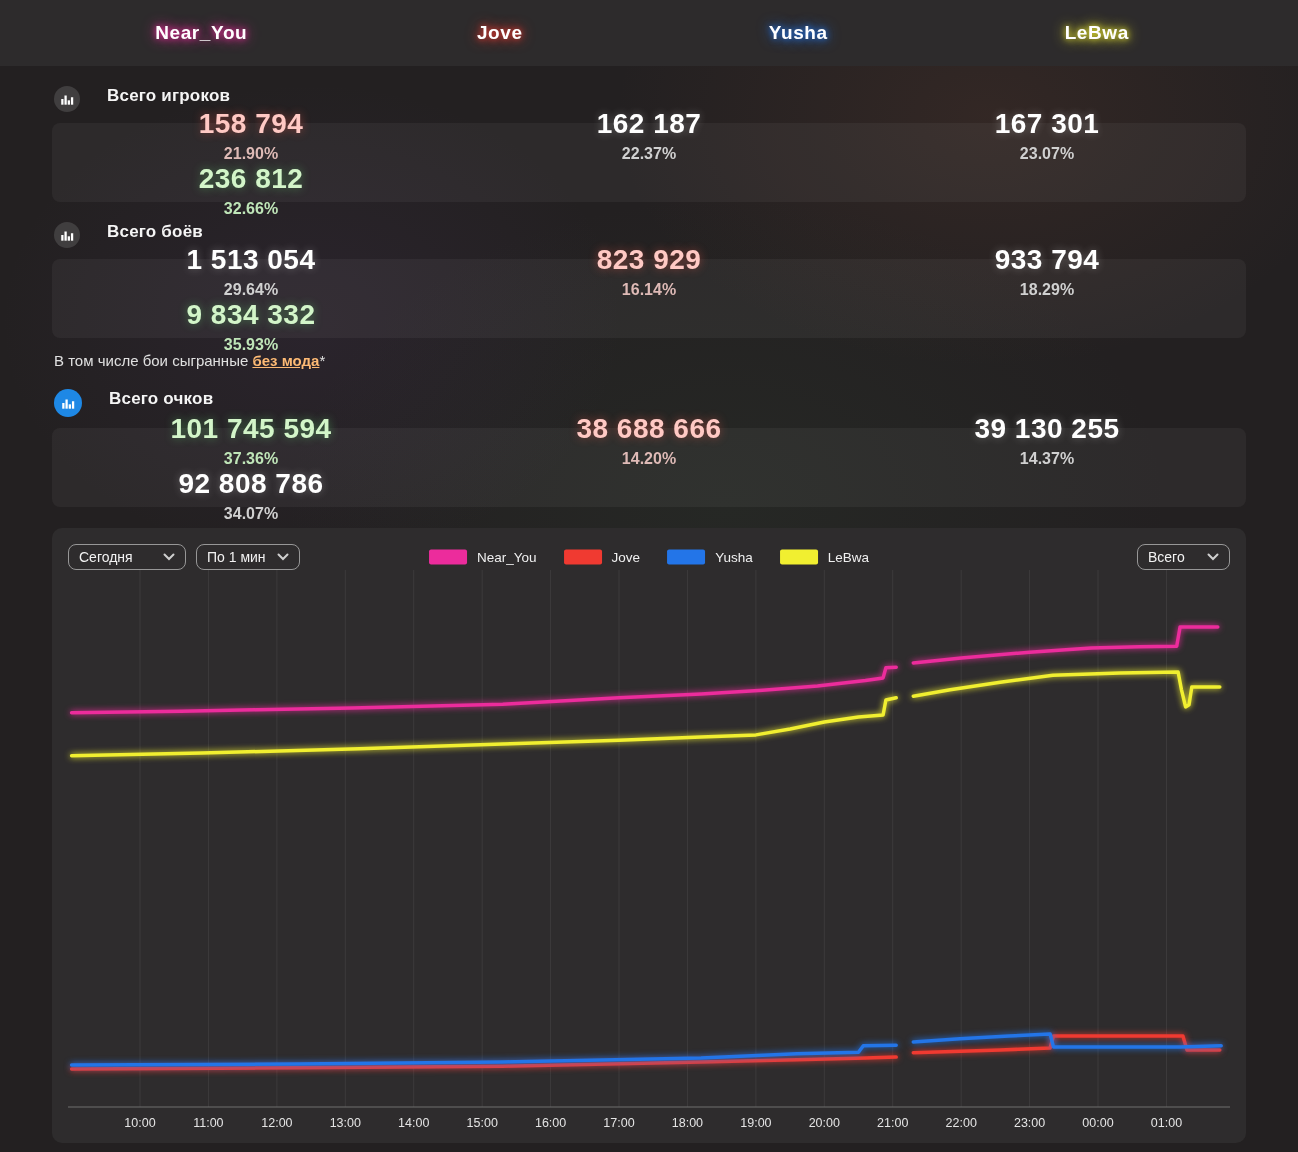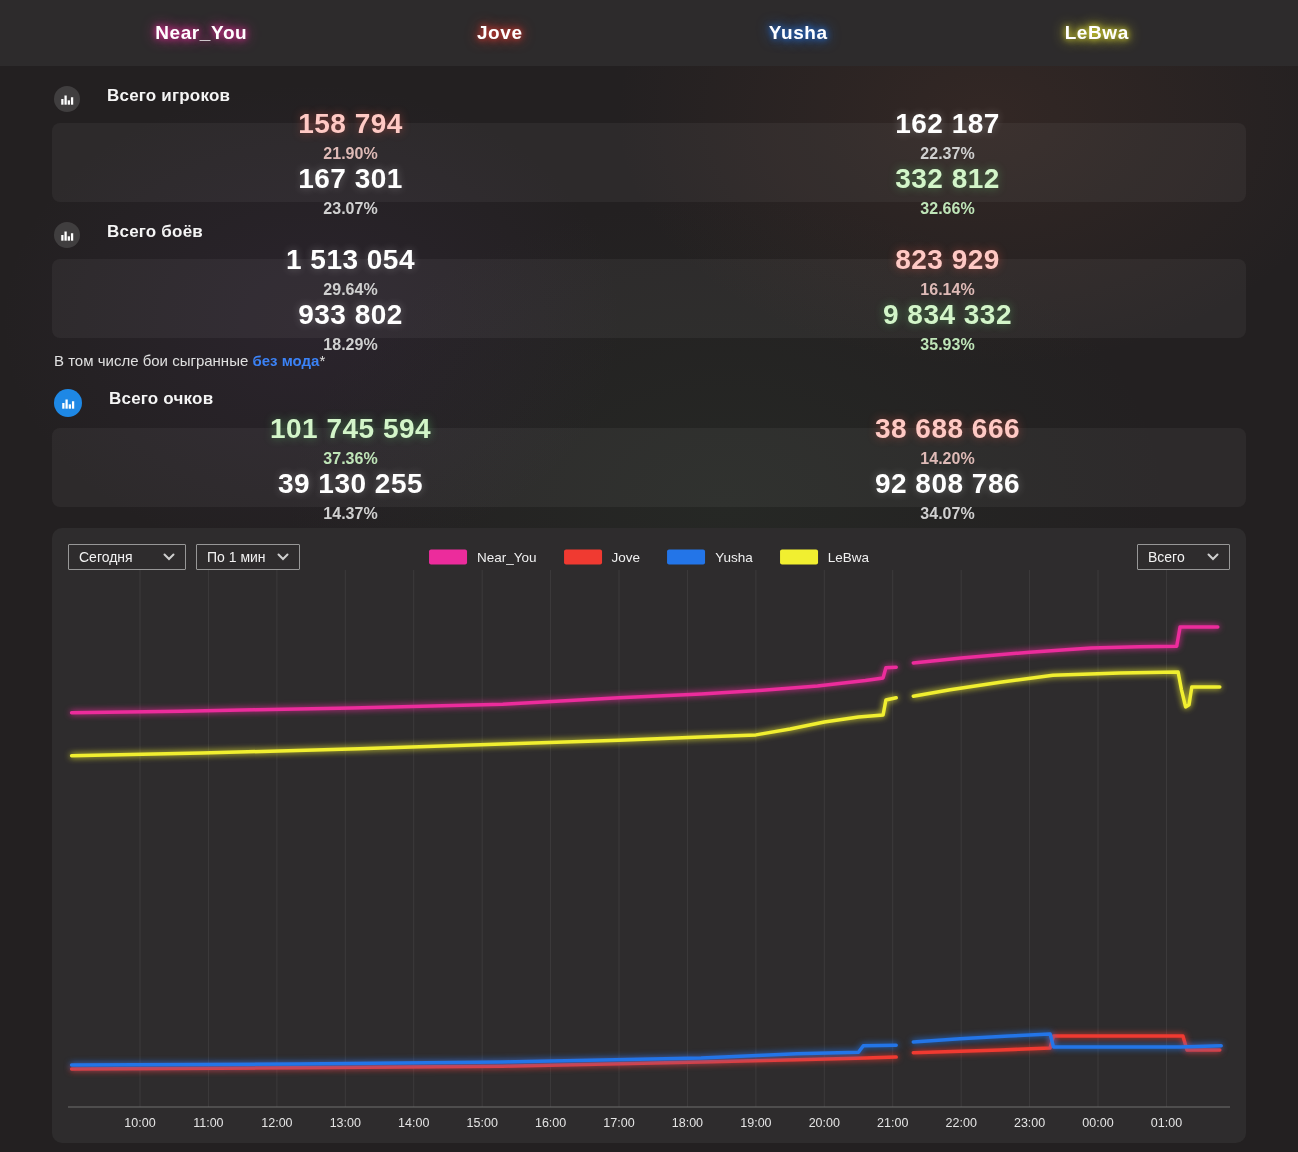--- a/index.html
+++ b/index.html
@@ -18,36 +18,36 @@
   .streamer-name { text-align:center; font-size:19px; font-weight:bold; letter-spacing:.6px; color:#fff; cursor:pointer; }
 
   .content { margin:0 52px; }
   .sec-head { display:flex; align-items:flex-start; gap:27px; margin:20px 0 11px 2px; }
   .sec-head h2 { font-size:17px; font-weight:bold; color:#f5f5f5; letter-spacing:.2px; }
   .icon-circle { width:26px; height:26px; border-radius:50%; background:#403e3f; display:flex; align-items:center; justify-content:center; flex:0 0 auto; }
   .icon-circle.blue { width:28px; height:28px; background:#1e88e5; }
   .icon-circle svg { width:14px; height:14px; fill:#fff; }
 
   .stat-card { background:rgba(255,255,255,0.048); border-radius:8px; height:79px;
-    display:grid; grid-template-columns:repeat(2,1fr); align-content:center; }
+    display:grid; grid-template-columns:repeat(3,1fr); align-content:center; }
   .stat-cell { text-align:center; }
   .stat-value { font-size:28px; font-weight:bold; letter-spacing:.5px; color:var(--mid-value); text-shadow:0 0 8px var(--mid-glow); }
   .stat-percent { margin-top:5px; font-size:16px; font-weight:bold; color:var(--mid-percent); }
   .rank-min .stat-value { color:var(--min-value); text-shadow:0 0 10px var(--min-glow); }
   .rank-min .stat-percent { color:var(--min-percent); }
   .rank-max .stat-value { color:var(--max-value); text-shadow:0 0 10px var(--max-glow); }
   .rank-max .stat-percent { color:var(--max-percent); }
 
   .note { margin:14px 0 0 2px; font-size:15px; color:#e0e0e0; }
-  .note b { color:#3b82f6; }
+  .note b { color:#fdba74;text-decoration:underline; }
 
   .chart-panel { position:relative; margin:21px 0 0; height:615px; background:#2e2c2d; border-radius:10px; }
   .chart-controls { position:absolute; top:16px; left:16px; right:16px; height:26px; display:flex; align-items:center; gap:10px; z-index:2; }
   .select { height:26px; display:flex; align-items:center; justify-content:space-between; gap:8px;
-    border:1px solid #979797; border-radius:1px; padding:0 10px; font-size:14px; color:#f2f2f2; cursor:pointer; background:transparent; }
+    border:1px solid #979797; border-radius:8px; padding:0 10px; font-size:14px; color:#f2f2f2; cursor:pointer; background:transparent; }
   .select.w1 { width:118px; } .select.w2 { width:104px; } .select.w3 { width:93px; margin-left:auto; }
   .select svg { flex:0 0 auto; }
 
   .legend { position:absolute; left:50%; top:50%; transform:translate(-50%,-50%); display:flex; align-items:center; gap:27px; }
   .legend-item { display:flex; align-items:center; gap:10px; font-size:13.5px; color:#f0f0f0; cursor:pointer; }
   .legend-swatch { width:38px; height:15px; border-radius:2px; }
 
   #chart-svg { position:absolute; inset:0; width:100%; height:100%; }
   #chart-svg text { font-family:"Liberation Sans", sans-serif; font-size:12.5px; fill:#e4e4e4; }
 </style>
@@ -84,21 +84,21 @@
       </div>
       <div class="stat-cell rank-mid">
         <div class="stat-value">162 187</div>
         <div class="stat-percent">22.37%</div>
       </div>
       <div class="stat-cell rank-mid">
         <div class="stat-value">167 301</div>
         <div class="stat-percent">23.07%</div>
       </div>
       <div class="stat-cell rank-max">
-        <div class="stat-value">332 812</div>
+        <div class="stat-value">236 812</div>
         <div class="stat-percent">32.66%</div>
       </div>
     </div>
   </section>
 
   <section>
     <div class="sec-head">
       <span class="icon-circle">
         <svg viewBox="0 0 16 16">
             <rect x="1.4" y="8" width="2.6" height="6.5"></rect>
@@ -112,21 +112,21 @@
     <div class="stat-card">
       <div class="stat-cell rank-mid">
         <div class="stat-value">1 513 054</div>
         <div class="stat-percent">29.64%</div>
       </div>
       <div class="stat-cell rank-min">
         <div class="stat-value">823 929</div>
         <div class="stat-percent">16.14%</div>
       </div>
       <div class="stat-cell rank-mid">
-        <div class="stat-value">933 802</div>
+        <div class="stat-value">933 794</div>
         <div class="stat-percent">18.29%</div>
       </div>
       <div class="stat-cell rank-max">
         <div class="stat-value">9 834 332</div>
         <div class="stat-percent">35.93%</div>
       </div>
     </div>
     <p class="note"><span>В том числе бои сыгранные </span><b>без мода</b><span>*</span></p>
   </section>
 

